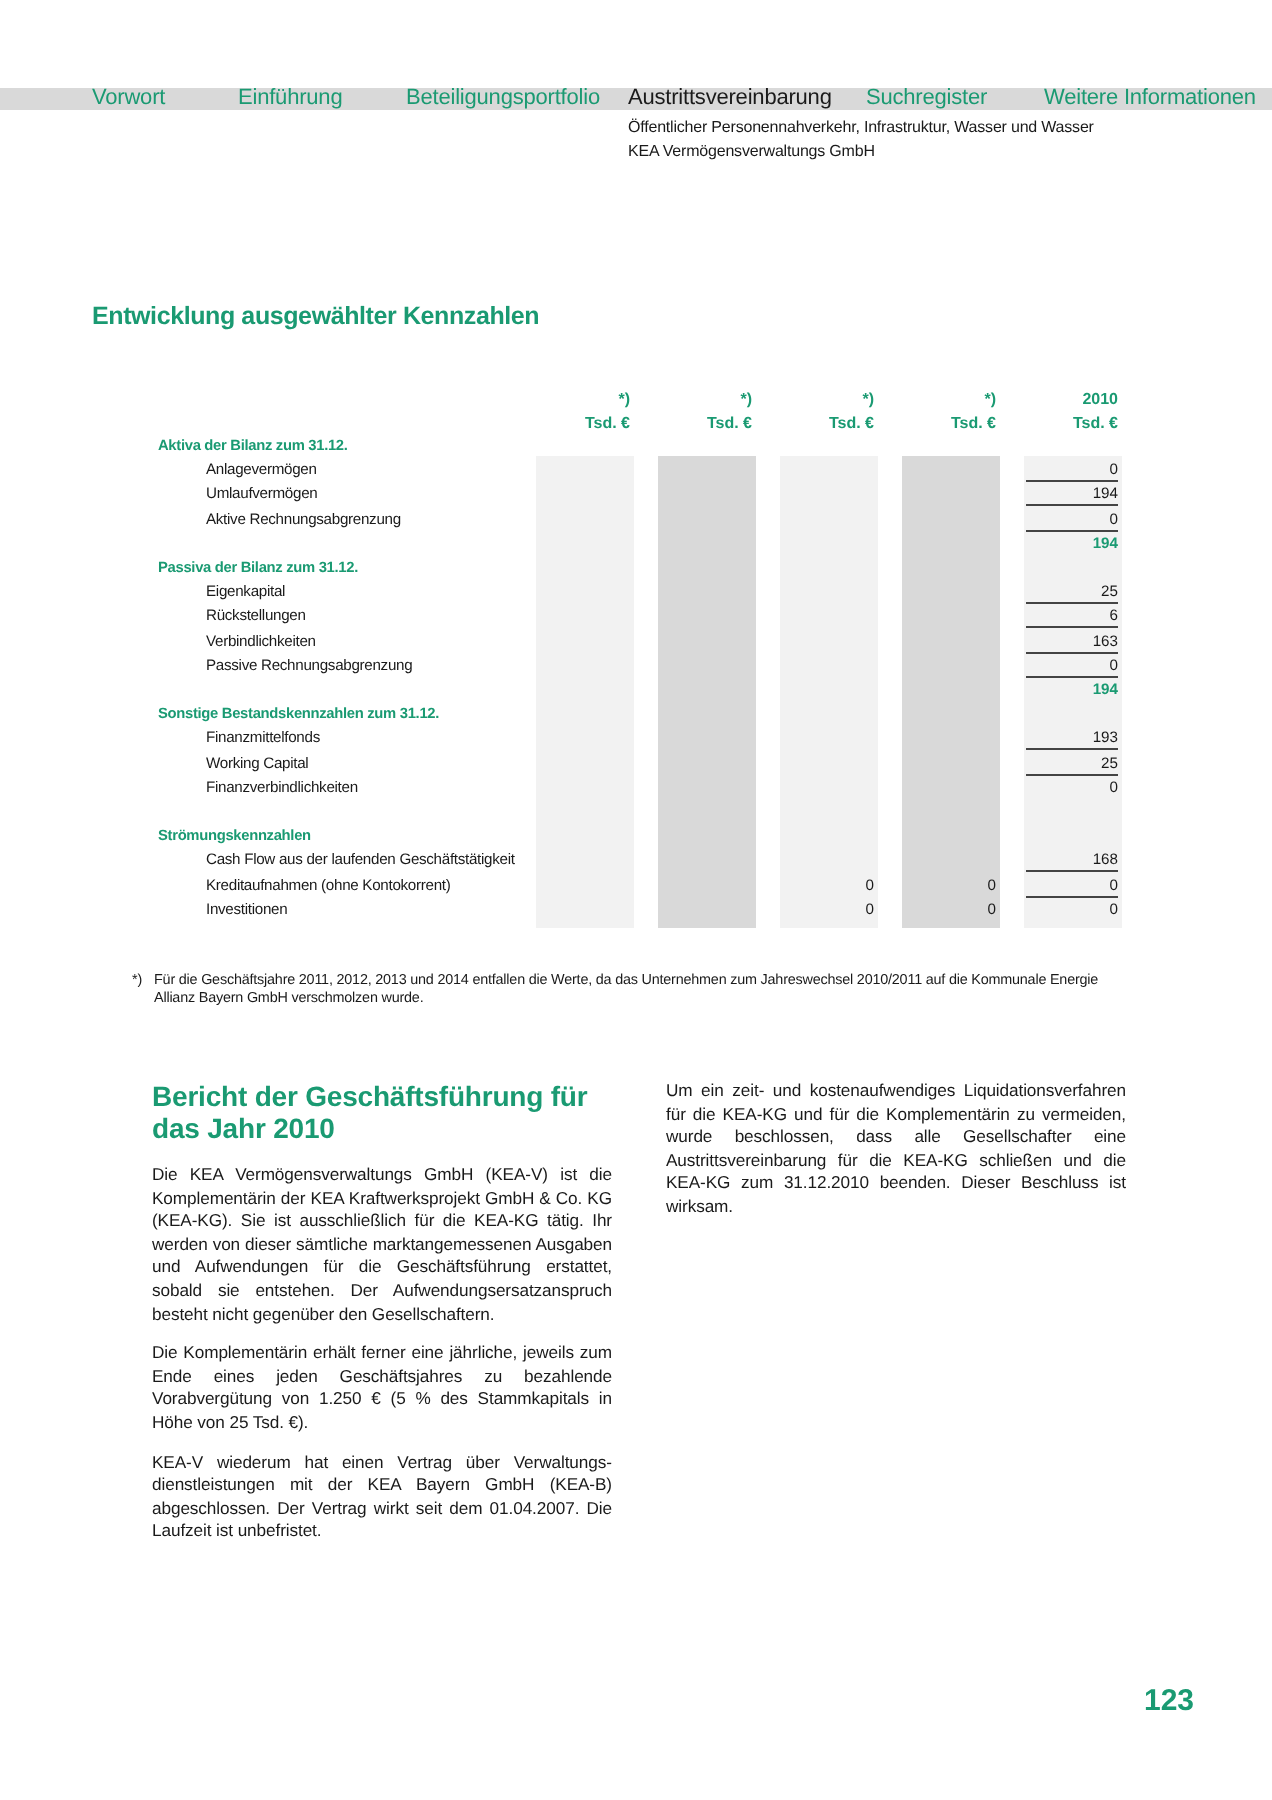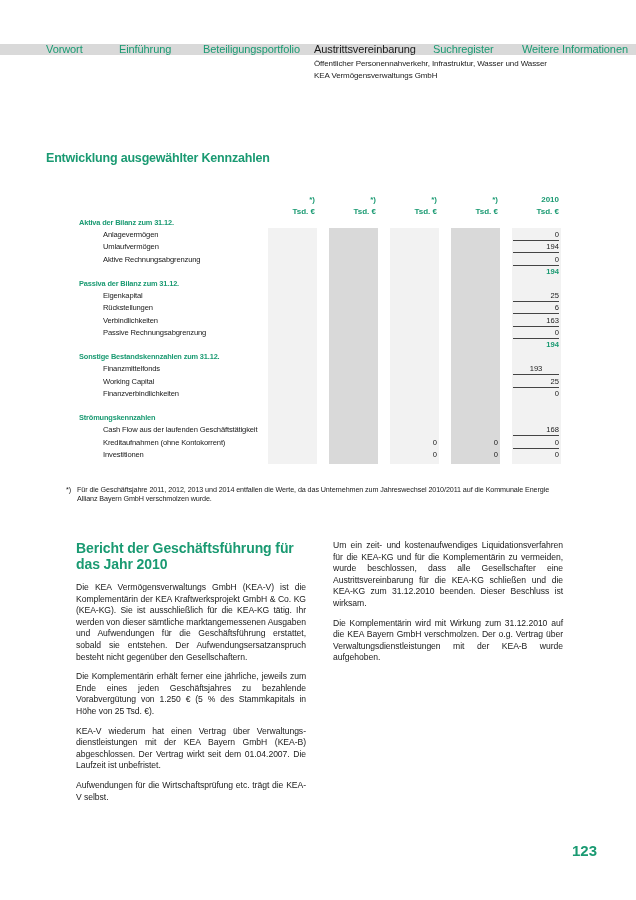--- a/index.html
+++ b/index.html
@@ -112,21 +112,21 @@
       <span class="cell ul" style="left: 513px;">0</span>
     </div>
     <div class="row" style="top: 339px;">
       <span class="cell total" style="left: 513px;">194</span>
     </div>
     <div class="row" style="top: 351.2px;">
       <span class="row-label section">Sonstige Bestandskennzahlen zum 31.12.</span>
     </div>
     <div class="row" style="top: 363.4px;">
       <span class="row-label item">Finanzmittelfonds</span>
-      <span class="cell ul" style="left: 513px; text-align: center;">193</span>
+      <span class="cell ul" style="left: 513px;">193</span>
     </div>
     <div class="row" style="top: 375.6px;">
       <span class="row-label item">Working Capital</span>
       <span class="cell ul" style="left: 513px;">25</span>
     </div>
     <div class="row" style="top: 387.8px;">
       <span class="row-label item">Finanzverbindlichkeiten</span>
       <span class="cell" style="left: 513px;">0</span>
     </div>
     <div class="row" style="top: 400px;"></div>
@@ -154,21 +154,19 @@
 <div class="footnote">
   <span class="mark">*)</span>
   <span class="txt">Für die Geschäftsjahre 2011, 2012, 2013 und 2014 entfallen die Werte, da das Unternehmen zum Jahreswechsel 2010/2011 auf die Kommunale Energie Allianz Bayern GmbH verschmolzen wurde.</span>
 </div>
 
 <div class="text-col" style="left:76px">
   <h2>Bericht der Geschäftsführung für das Jahr 2010</h2>
   <p>Die KEA Vermögensverwaltungs GmbH (KEA-V) ist die Komplementärin der KEA Kraftwerksprojekt GmbH &amp; Co. KG (KEA-KG). Sie ist ausschließlich für die KEA-KG tätig. Ihr werden von dieser sämtliche marktangemessenen Ausgaben und Aufwendungen für die Geschäftsführung erstattet, sobald sie entstehen. Der Aufwendungsersatz­anspruch besteht nicht gegenüber den Gesellschaftern.</p>
   <p>Die Komplementärin erhält ferner eine jährliche, jeweils zum Ende eines jeden Geschäftsjahres zu bezahlende Vorabvergütung von 1.250 € (5 % des Stammkapitals in Höhe von 25 Tsd. €).</p>
   <p>KEA-V wiederum hat einen Vertrag über Verwaltungs­dienstleistungen mit der KEA Bayern GmbH (KEA-B) abgeschlossen. Der Vertrag wirkt seit dem 01.04.2007. Die Laufzeit ist unbefristet.</p>
-  <p>Aufwendungen für die Wirtschaftsprüfung etc. trägt die KEA-V selbst.</p>
 </div>
 
 <div class="text-col" style="left:333px">
   <p>Um ein zeit- und kostenaufwendiges Liquidationsverfah­ren für die KEA-KG und für die Komplementärin zu ver­meiden, wurde beschlossen, dass alle Gesellschafter eine Austrittsvereinbarung für die KEA-KG schließen und die KEA-KG zum 31.12.2010 beenden. Dieser Beschluss ist wirksam.</p>
-  <p>Die Komplementärin wird mit Wirkung zum 31.12.2010 auf die KEA Bayern GmbH verschmolzen. Der o.g. Vertrag über Verwaltungsdienstleistungen mit der KEA-B wurde aufgehoben.</p>
 </div>
 
 <div class="page-number">123</div>
 
 </body></html>

